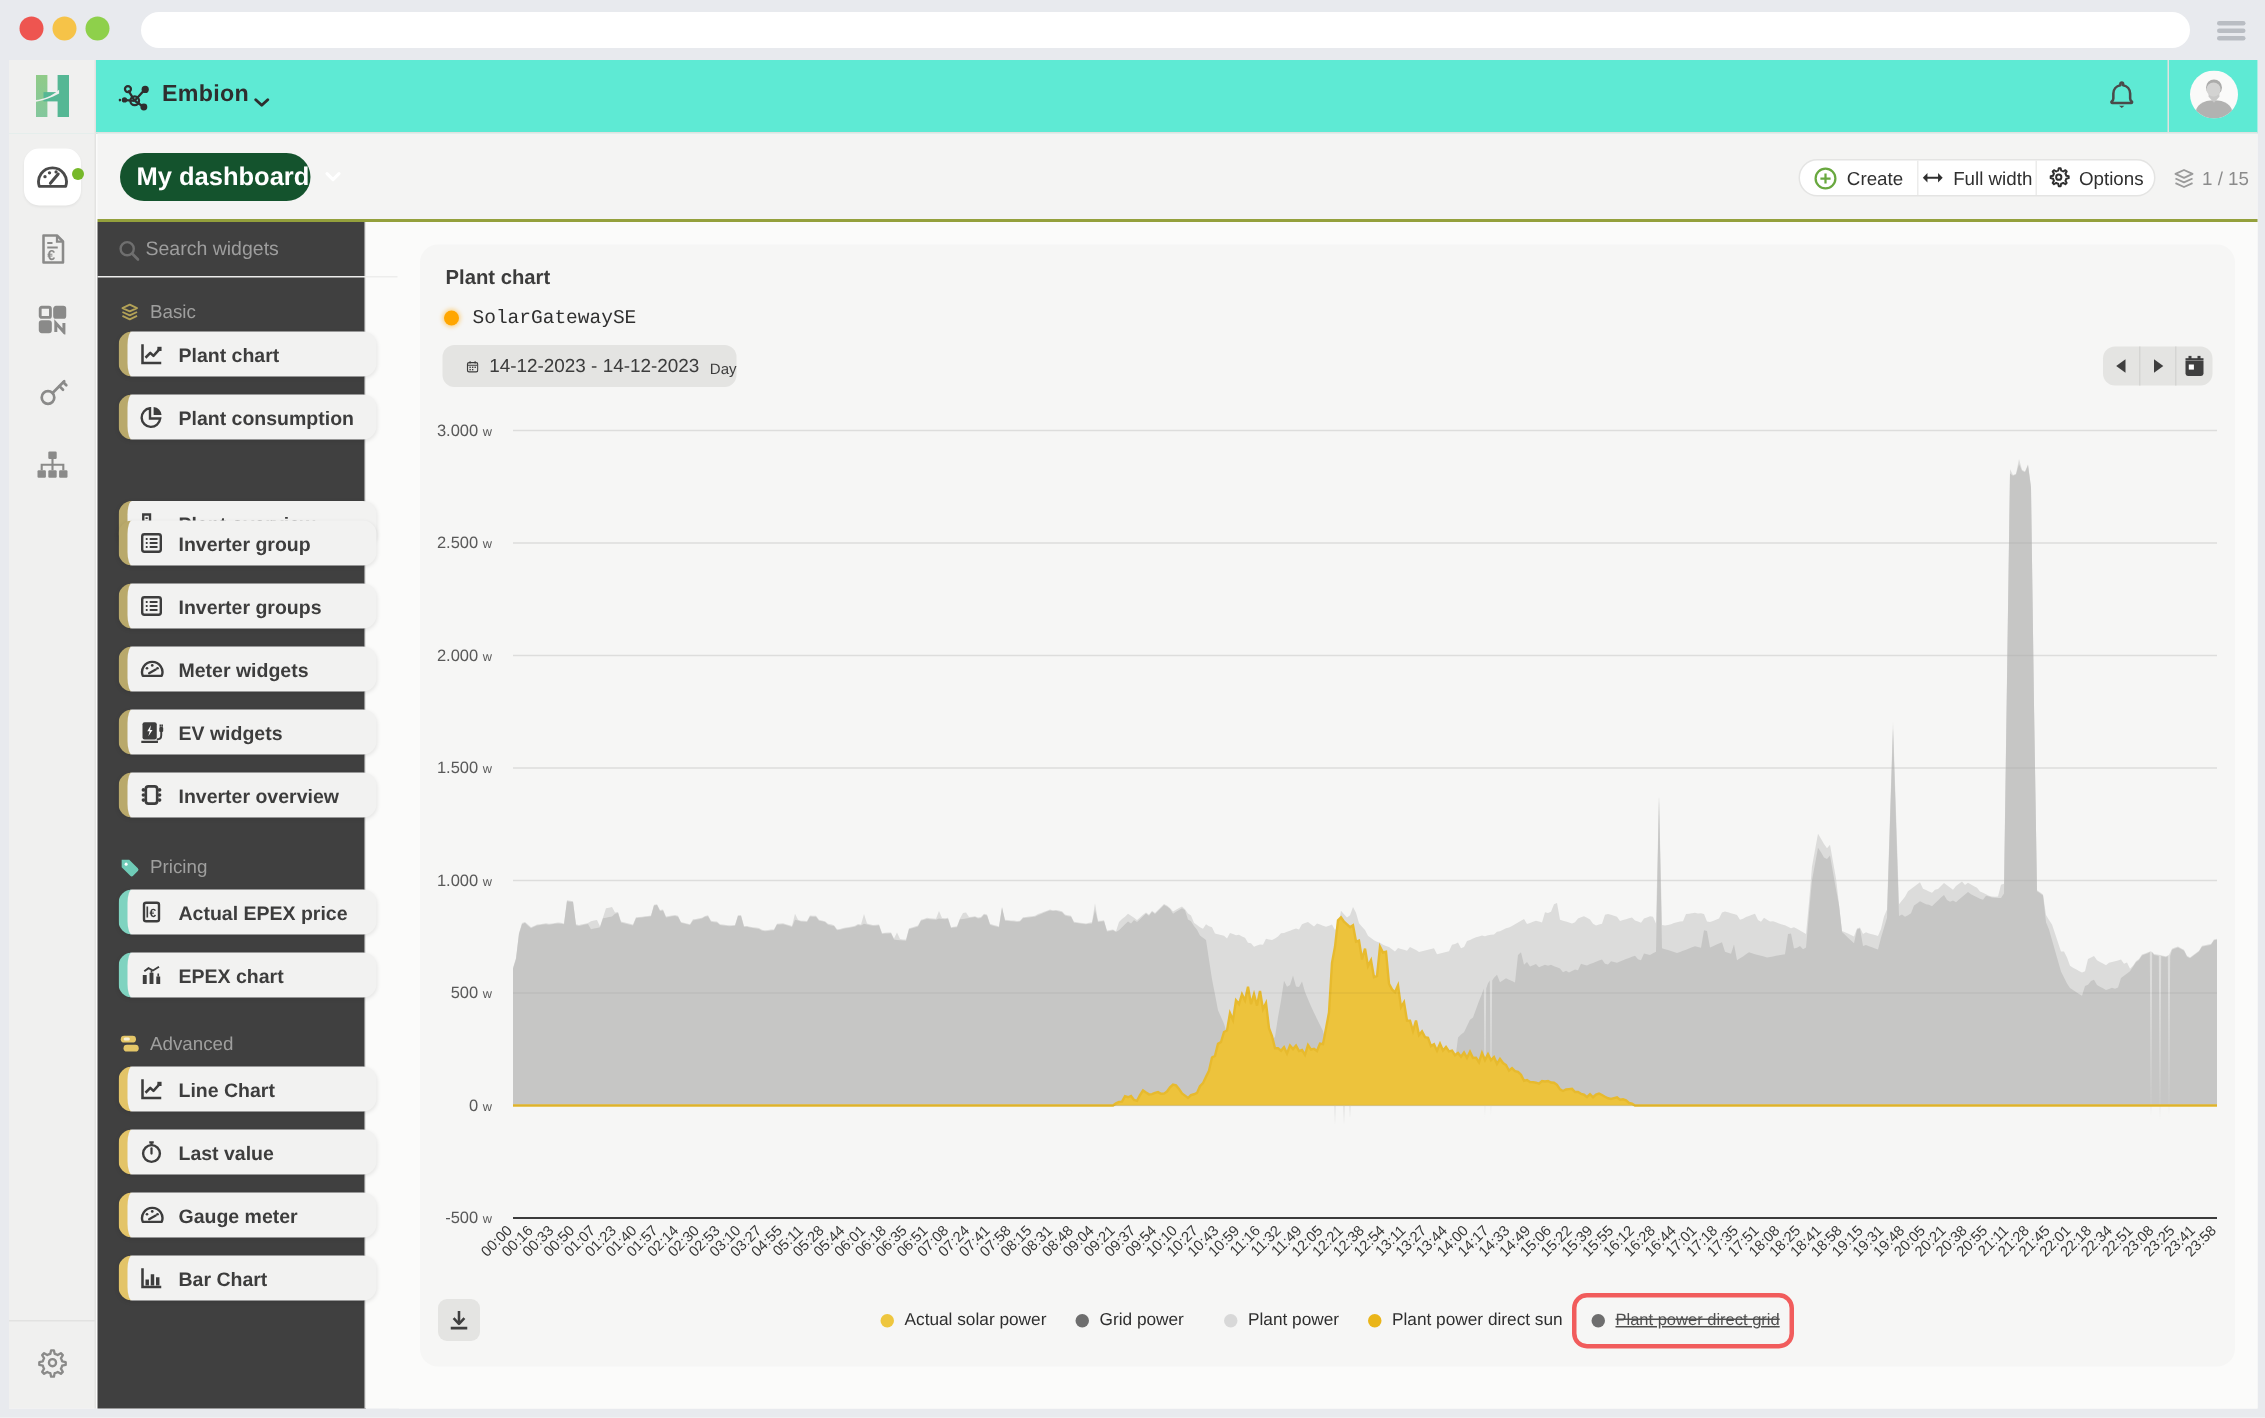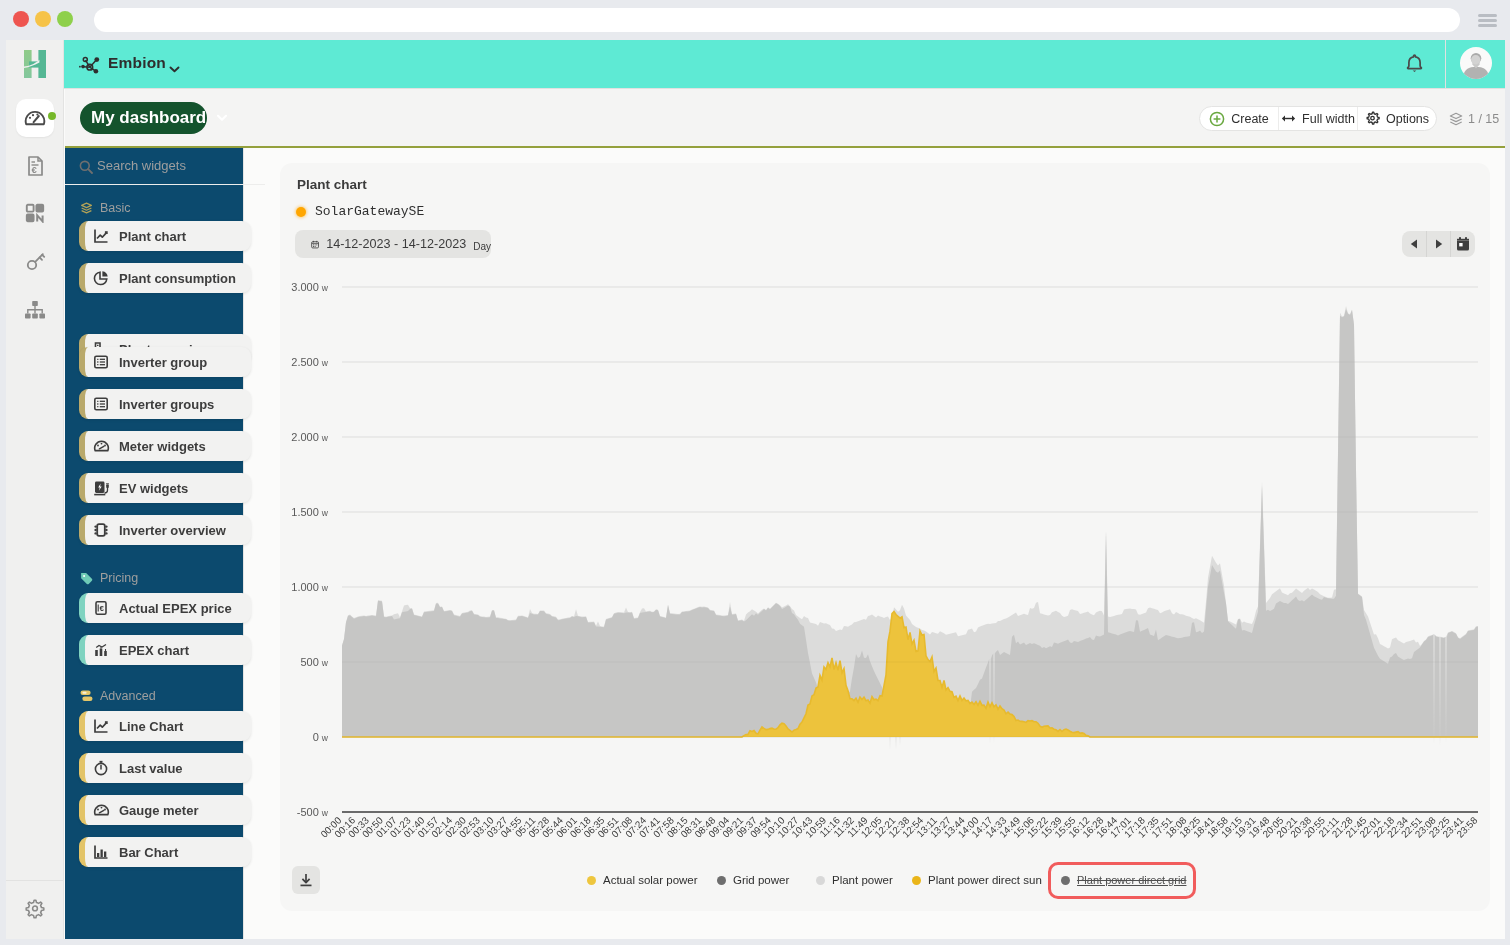--- a/index.html
+++ b/index.html
@@ -29,21 +29,21 @@
 
 
 #toolbar { left:59px; top:49px; width:1440px; height:59px; background:#f4f4f3; border-bottom:2px solid #94a03c; }
 #mydash { left:15px; top:13px; width:127px; height:32px; background:#14532d; border-radius:16px; color:#ffffff; font-size:17px; font-weight:bold; text-align:left; line-height:32px; padding-left:11px; white-space:nowrap; }
 #btngroup { left:1134px; top:17px; width:238px; height:25px; background:#ffffff; border:1px solid #e4e4e3; border-radius:13px; display:flex; }
 #btngroup .seg { flex:1; display:flex; align-items:center; justify-content:center; font-size:12.5px; color:#2f2f2f; gap:6px; }
 #btngroup .seg + .seg { border-left:1px solid #ececeb; }
 #pagenum { left:1384px; top:17px; height:25px; font-size:12.5px; color:#8b8b8b; display:flex; align-items:center; gap:5px; }
 
 
-#widgets { left:59px; top:108px; width:179px; height:791px; background:#0c4a6e; border-right:1px solid #e4e4e3; }
+#widgets { left:59px; top:108px; width:179px; height:791px; background:#404040; border-right:1px solid #e4e4e3; }
 #search { left:0; top:0; width:200px; height:37px; border-bottom:1px solid #ededec; }
 #search .ph { position:absolute; left:32px; top:10px; font-size:13px; color:#9e9e9e; }
 .sect { position:absolute; left:15px; font-size:12.5px; color:#9f9f9e; display:flex; align-items:center; gap:7px; }
 .witem { position:absolute; left:14px; width:172px; height:30px; background:#f2f2f1; border-radius:9px; box-shadow:0 1px 3px rgba(0,0,0,0.1); border-left:6px solid #b9a96b; }
 
 .witem .wic { position:absolute; left:8px; top:7px; width:16px; height:16px; }
 .witem .wlab { position:absolute; left:34px; top:8px; font-size:13px; font-weight:bold; color:#3d3d3d; }
 .bar-pricing { border-left-color:#7fd3c0 !important; }
 .bar-adv { border-left-color:#e3c468 !important; }
 

